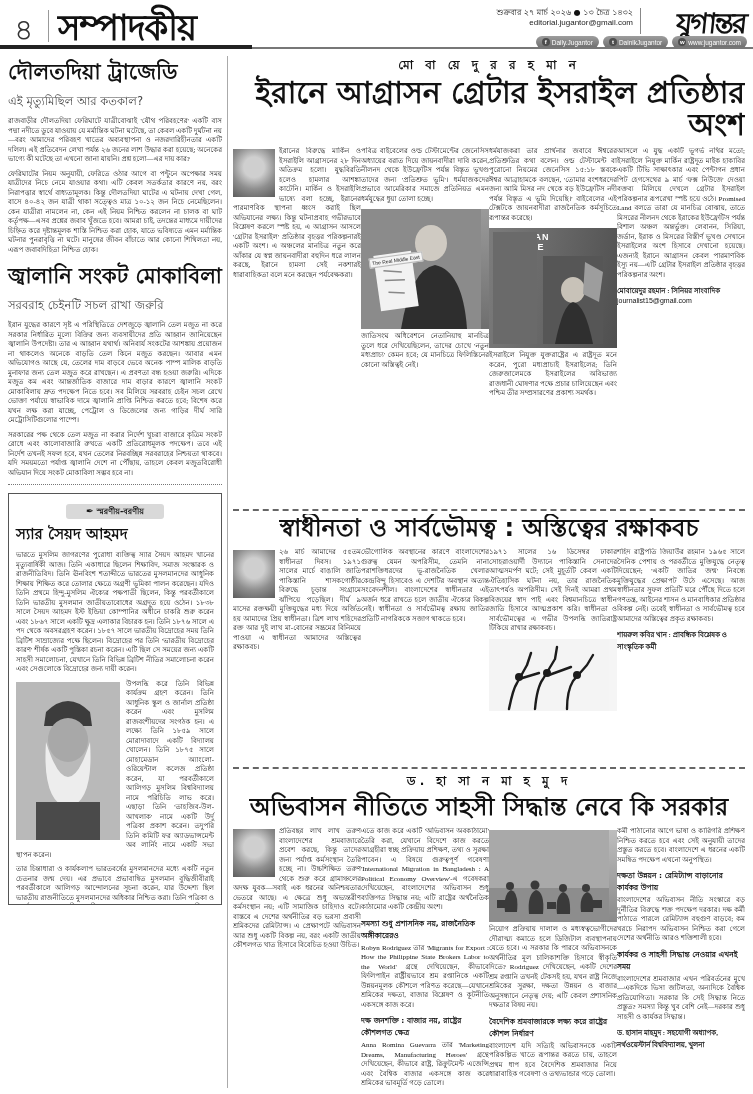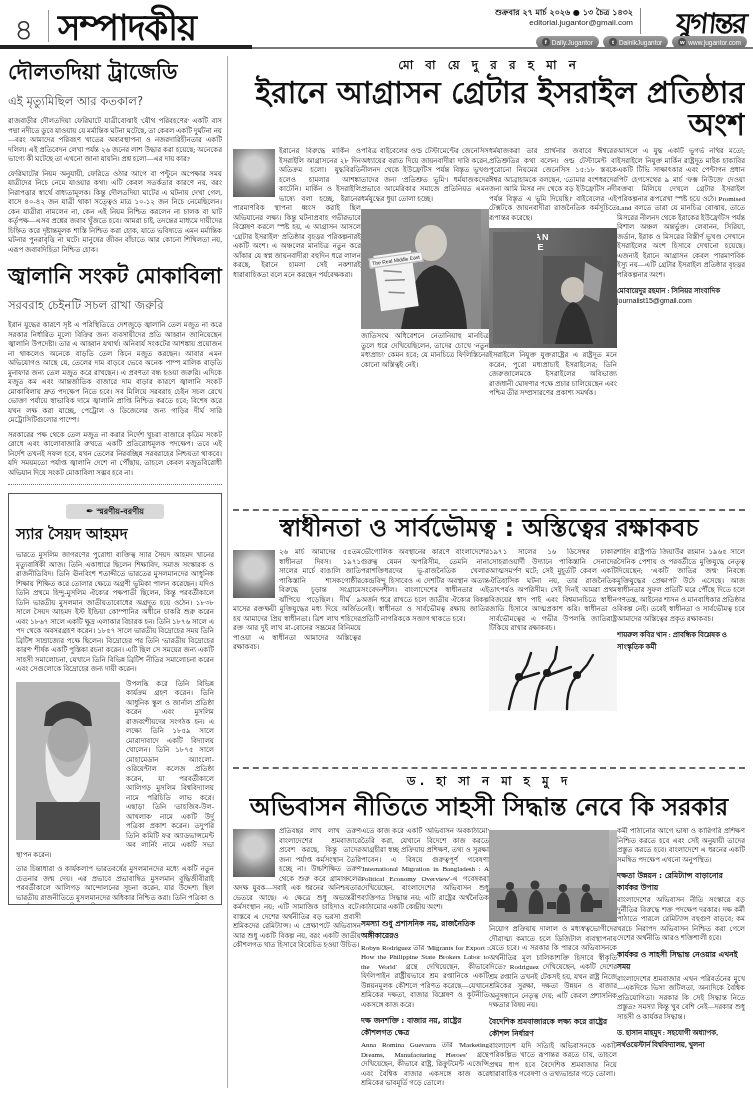--- a/index.html
+++ b/index.html
@@ -7,21 +7,21 @@
         font-family:"Liberation Serif","DejaVu Serif",serif;color:#111;overflow:hidden;}
   
   .hdr{position:absolute;left:0;top:0;width:753px;height:54px;}
   .pgnum{position:absolute;left:14px;top:6px;font-size:30px;color:#333;font-family:"DejaVu Sans",sans-serif;}
   .pgbar{position:absolute;left:48px;top:10px;width:1px;height:32px;background:#999;}
   .section-title{position:absolute;left:58px;top:2px;font-size:34px;font-weight:900;letter-spacing:-1px;
         font-family:"DejaVu Sans",sans-serif;transform:scaleY(1.05);}
   .hdr-rule{position:absolute;left:0;top:47px;width:753px;border-top:2px solid #777;}
   .hdr-rule-thick{position:absolute;left:0;top:45px;width:252px;height:4px;background:#222;}
   .hdr-right{position:absolute;right:120px;top:8px;text-align:right;line-height:10px;}
-  .dateline{font-size:8px;font-weight:bold;font-family:"DejaVu Sans",sans-serif;}
+  .dateline{font-size:8px;font-weight:normal;font-family:"DejaVu Sans",sans-serif;}
   .email{font-size:8px;color:#222;font-family:"Liberation Sans",sans-serif;}
   .logo-sep{position:absolute;right:112px;top:8px;width:1px;height:26px;background:#888;}
   .logo{position:absolute;right:8px;top:2px;font-size:28px;font-weight:900;letter-spacing:-2px;
         font-family:"DejaVu Sans",sans-serif;transform:skewX(-6deg);}
   .badges{position:absolute;right:6px;top:36px;display:flex;gap:4px;}
   .badge{display:flex;align-items:center;gap:2px;background:linear-gradient(#9d9d9d,#6e6e6e);
         color:#fff;font-size:6.5px;font-family:"Liberation Sans",sans-serif;
         border-radius:6px;padding:1px 6px;height:10px;}
   .badge .bic{display:inline-block;width:8px;height:8px;border-radius:50%;background:#4d4d4d;
         color:#fff;font-size:6px;line-height:8px;text-align:center;font-weight:bold;}

